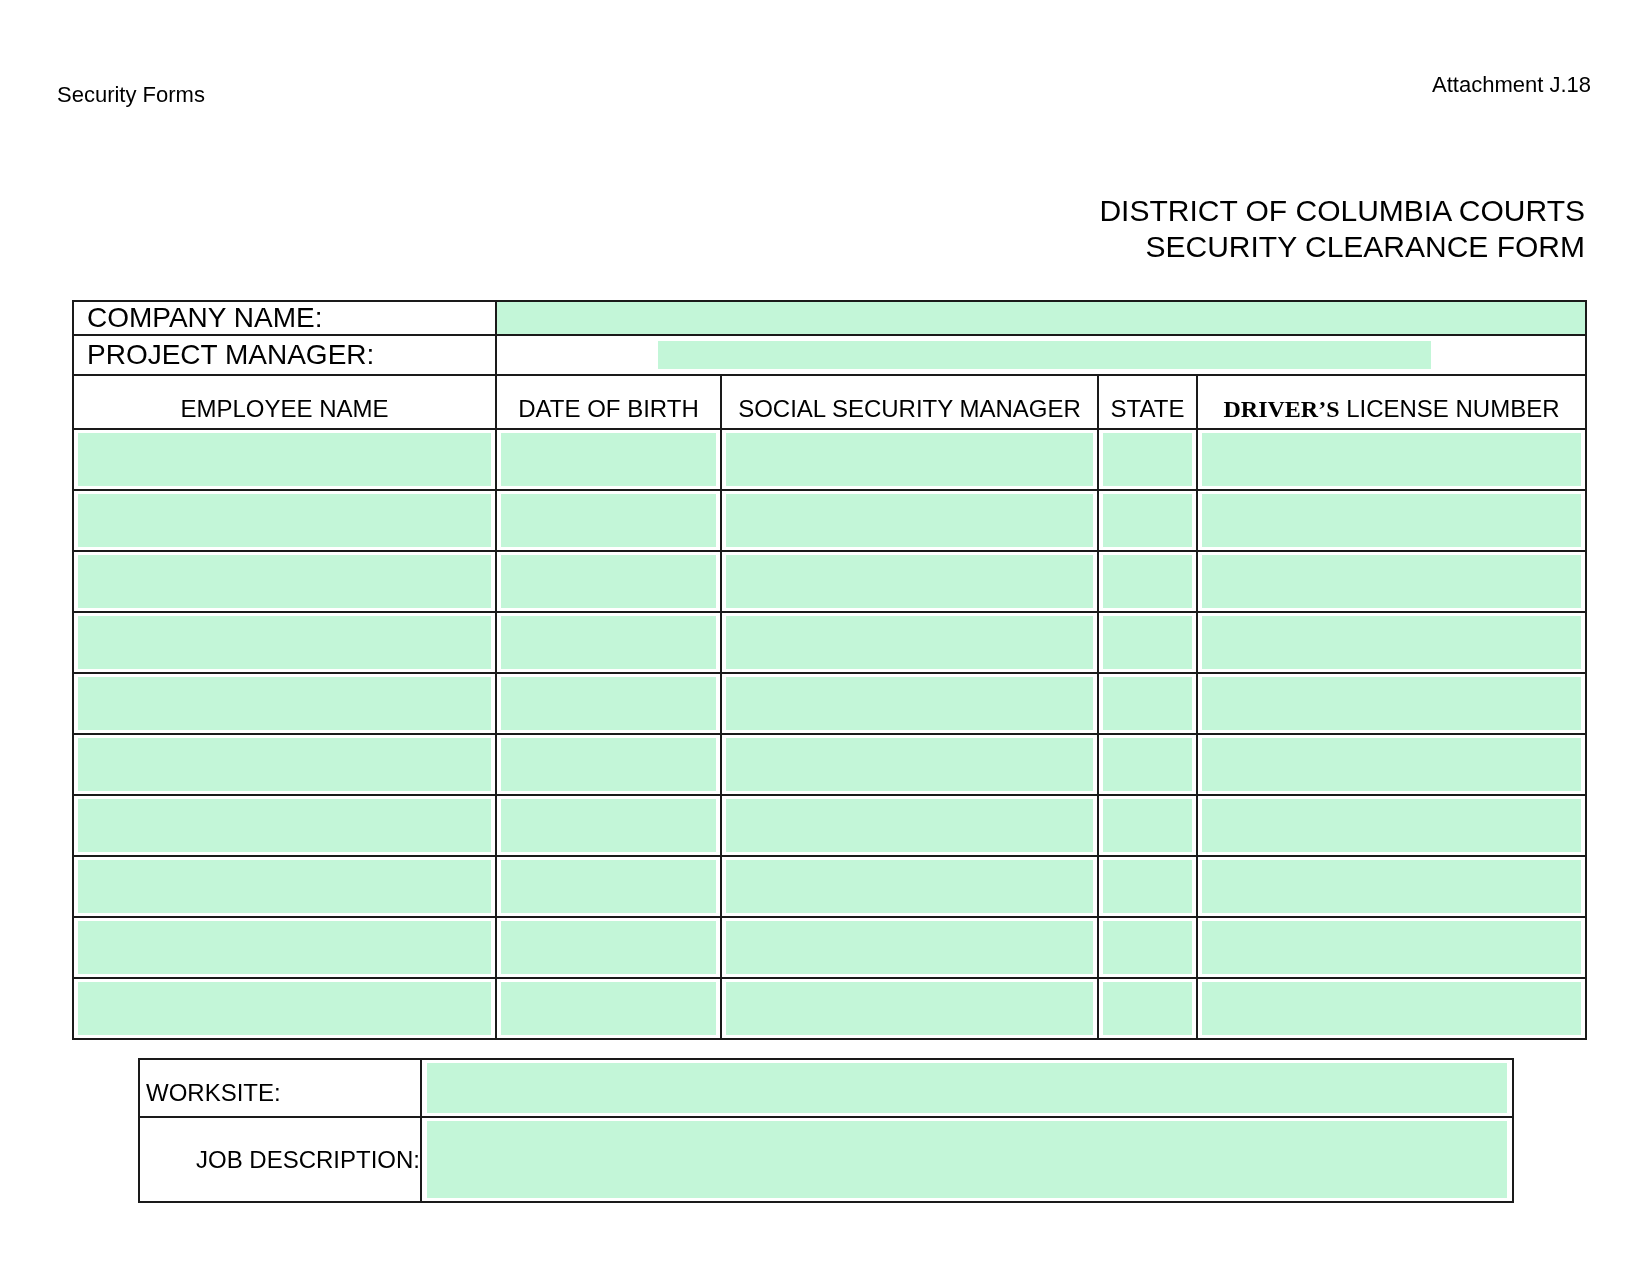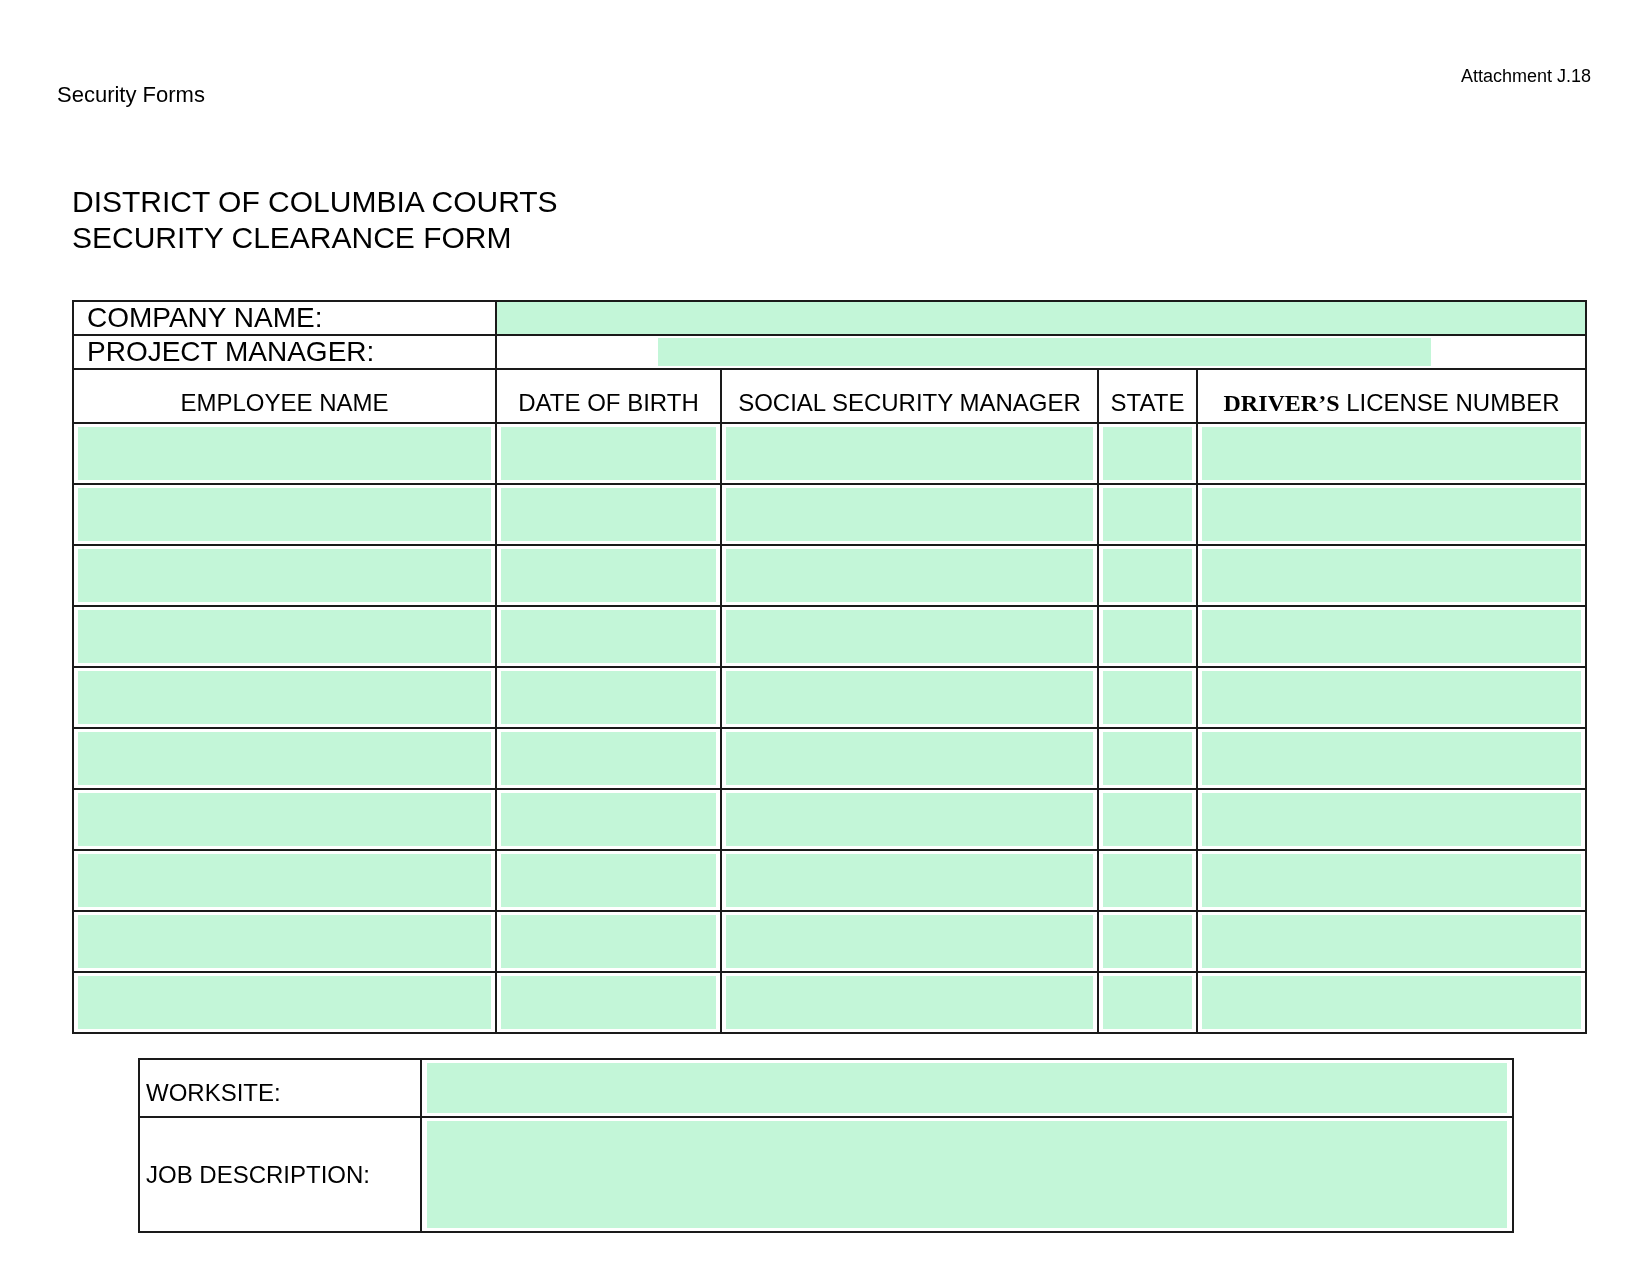--- a/index.html
+++ b/index.html
@@ -3,35 +3,35 @@
 <meta charset="utf-8">
 <style>
   html,body { margin:0; padding:0; background:#ffffff; }
   .page {
     position:relative; width:1649px; height:1275px; background:#ffffff;
     font-family:"Liberation Sans","DejaVu Sans",sans-serif; color:#000;
     overflow:hidden;
     margin-top:28px;
   }
   .hdr-left  { position:absolute; left:57px;  top:54px; font-size:22px; }
-  .hdr-right { position:absolute; right:58px; top:38px; font-size:18px; }
+  .hdr-right { position:absolute; right:58px; top:44px; font-size:22px; }
 
   .title {
-    position:absolute; left:72px; top:156px; width:1513px;
-    text-align:left; font-size:30px; line-height:36px;
+    position:absolute; left:72px; top:165px; width:1513px;
+    text-align:right; font-size:30px; line-height:36px;
   }
 
   table { border-collapse:collapse; table-layout:fixed; }
   td, th { padding:0; }
 
   
   .main { position:absolute; left:72px; top:272px; width:1513px; }
   .main td, .main th { border:2px solid #1a1a1a; }
   .r-company { height:34px; }
-  .r-pm      { height:34px; }
+  .r-pm      { height:40px; }
   .r-head    { height:54px; }
   .r-data    { height:61px; }
 
   .lbl { font-size:28px; padding-left:13px; vertical-align:middle; white-space:nowrap; }
 
   .shade { background:var(--highlight,#C3F6D8); }
 
   .pm-cell { vertical-align:middle; }
   .pm-fill { margin-left:161px; width:773px; height:28px; background:var(--highlight,#C3F6D8); }
 
@@ -44,21 +44,21 @@
   .r-data td { position:relative; }
   .cell-fill {
     position:absolute; left:4px; right:4px; top:3px; bottom:3px;
     background:var(--highlight,#C3F6D8); font-size:24px;
   }
 
   
   .bottom { position:absolute; left:138px; top:1030px; width:1374px; }
   .bottom td { border:2px solid #1a1a1a; }
   .r-ws { height:58px; }
-  .r-jd { height:115px; }
+  .r-jd { height:85px;text-align:right; }
   .bottom .lbl { font-size:24px; padding-left:6px; }
   .ws-lbl { vertical-align:bottom; padding-bottom:9px; }
   .jd-lbl { vertical-align:middle; }
   .bottom .val { position:relative; }
   .bottom .cell-fill { left:5px; right:5px; top:3px; bottom:3px; }
 </style>
 </head>
 <body>
 
 <div class="page">

